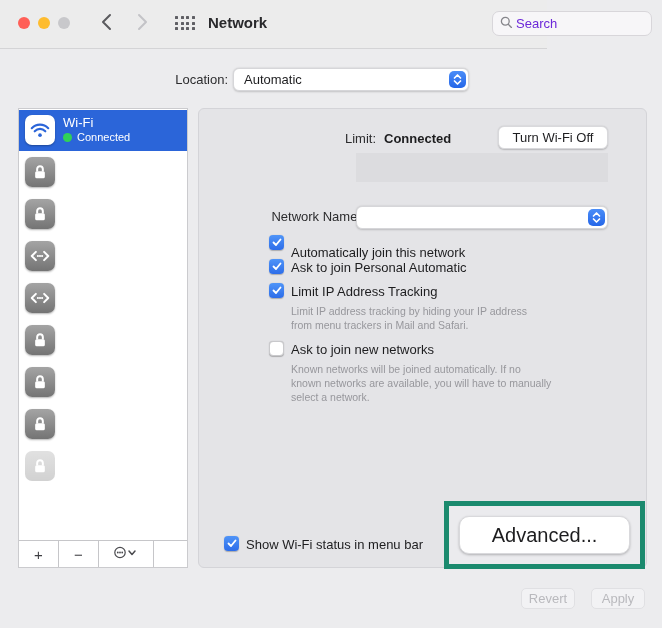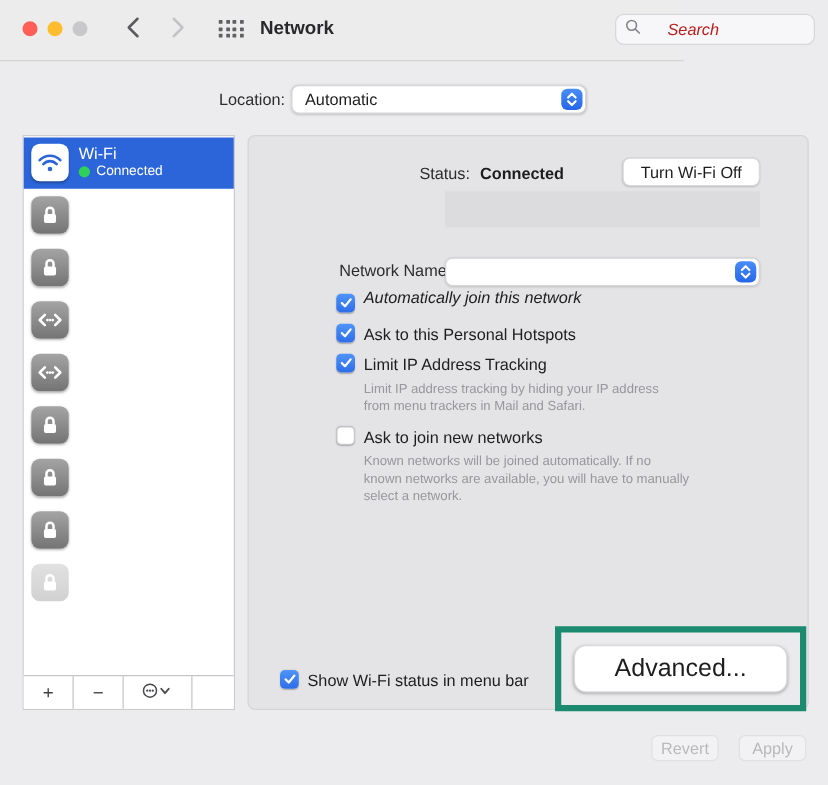--- a/index.html
+++ b/index.html
@@ -12,21 +12,21 @@
   .t-red{left:18px;background:#ff5f57;}
   .t-yellow{left:38px;background:#febc2e;}
   .t-gray{left:58px;background:#c8c8cb;}
   .navbtn{position:absolute;top:14px;width:20px;height:20px;display:flex;align-items:center;justify-content:center;}
   .nav-back{left:96px;}
   .nav-fwd{left:132px;}
   .gridicon{position:absolute;left:175px;top:16px;display:grid;grid-template-columns:repeat(4,3px);grid-template-rows:repeat(3,3px);gap:2.5px;}
   .gridicon span{width:3px;height:3px;background:#5f5f64;border-radius:0.5px;}
   .tb-title{position:absolute;left:208px;top:14px;font-size:15px;font-weight:700;color:#29292c;}
   .searchbox{position:absolute;left:492px;top:11px;width:160px;height:25px;background:#f7f6f8;border:1px solid #d8d6da;border-radius:7px;display:flex;align-items:center;box-sizing:border-box;padding-left:7px;}
-  .searchbox .ph{color:#b91c1c;font-size:13px;margin-left:21px;font-style:italic;}
+  .searchbox .ph{color:#6d28d9;font-size:13px;margin-left:3px;}
 
   
   .loc-label{position:absolute;left:100px;top:72px;width:128px;text-align:right;font-size:13px;color:#2c2c2e;}
   .popup{position:absolute;background:#fff;border:1px solid #d6d6d9;border-radius:6px;box-shadow:0 0.5px 2px rgba(0,0,0,.18);box-sizing:border-box;}
   .popup .val{position:absolute;left:10px;top:3px;font-size:13px;color:#1d1d1f;}
   .stepper{position:absolute;right:2px;top:2px;width:17px;height:17px;border-radius:5px;background:linear-gradient(#4a8df8,#2566e8);display:flex;align-items:center;justify-content:center;}
   .loc-popup{left:233px;top:68px;width:236px;height:23px;}
 
   
   .sidebar{position:absolute;left:18px;top:108px;width:170px;height:460px;background:#ffffff;border:1px solid #cbcbce;box-sizing:border-box;}
@@ -242,49 +242,49 @@
               <circle cx="9.2" cy="7.5" r="0.9" fill="#4a4a4e"></circle>
               <polyline points="16,6 19,9.5 22,6" fill="none" stroke="#4a4a4e" stroke-width="1.5" stroke-linecap="round" stroke-linejoin="round"></polyline>
             </svg>
         </span>
       </div>
     </div>
   </div>
 
   <div class="panel">
 
-    <div class="lbl status-label">Status:</div>
+    <div class="lbl status-label">Limit:</div>
     <div class="status-value">Connected</div>
     <div class="btn turnoff-btn">Turn Wi-Fi Off</div>
     <div class="redacted"></div>
 
     <div class="lbl netname-label">Network Name:</div>
     <div class="popup netname-popup">
       <span class="val"></span>
       <span class="stepper">
         <svg width="11" height="13" viewBox="0 0 11 13">
             <polyline points="2.5,5 5.5,2 8.5,5" fill="none" stroke="#fff" stroke-width="1.7" stroke-linecap="round" stroke-linejoin="round"></polyline>
             <polyline points="2.5,8 5.5,11 8.5,8" fill="none" stroke="#fff" stroke-width="1.7" stroke-linecap="round" stroke-linejoin="round"></polyline>
           </svg>
       </span>
     </div>
 
     <span class="cb" style="left:70px;top:126px;">
       <svg width="10" height="9" viewBox="0 0 10 9">
           <polyline points="1.5,4.5 4,7 8.5,1.5" fill="none" stroke="#fff" stroke-width="1.8" stroke-linecap="round" stroke-linejoin="round"></polyline>
         </svg>
     </span>
-    <span class="cb-label" style="left:92px;top:121px;font-style:italic;">Automatically join this network</span>
+    <span class="cb-label" style="left:92px;top:136px;">Automatically join this network</span>
 
     <span class="cb" style="left:70px;top:150px;">
       <svg width="10" height="9" viewBox="0 0 10 9">
           <polyline points="1.5,4.5 4,7 8.5,1.5" fill="none" stroke="#fff" stroke-width="1.8" stroke-linecap="round" stroke-linejoin="round"></polyline>
         </svg>
     </span>
-    <span class="cb-label" style="left:92px;top:151px;">Ask to this Personal Hotspots</span>
+    <span class="cb-label" style="left:92px;top:151px;">Ask to join Personal Automatic</span>
 
     <span class="cb" style="left:70px;top:174px;">
       <svg width="10" height="9" viewBox="0 0 10 9">
           <polyline points="1.5,4.5 4,7 8.5,1.5" fill="none" stroke="#fff" stroke-width="1.8" stroke-linecap="round" stroke-linejoin="round"></polyline>
         </svg>
     </span>
     <span class="cb-label" style="left:92px;top:175px;">Limit IP Address Tracking</span>
 
     <div class="help" style="left:92px;top:195px;width:255px;">Limit IP address tracking by hiding your IP address from menu trackers in Mail and Safari.</div>
 

